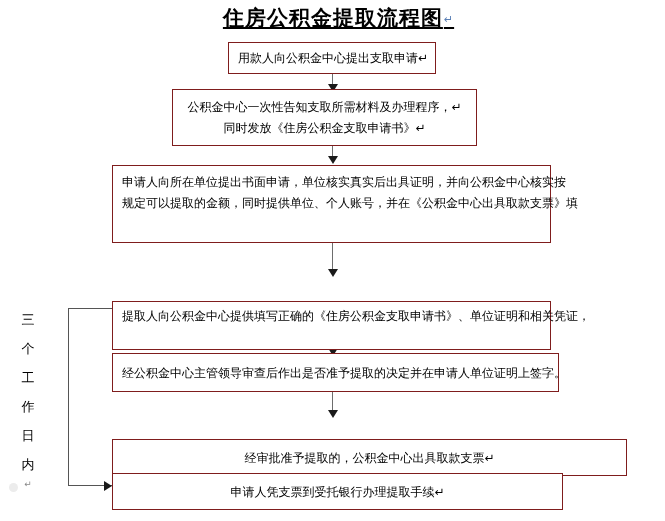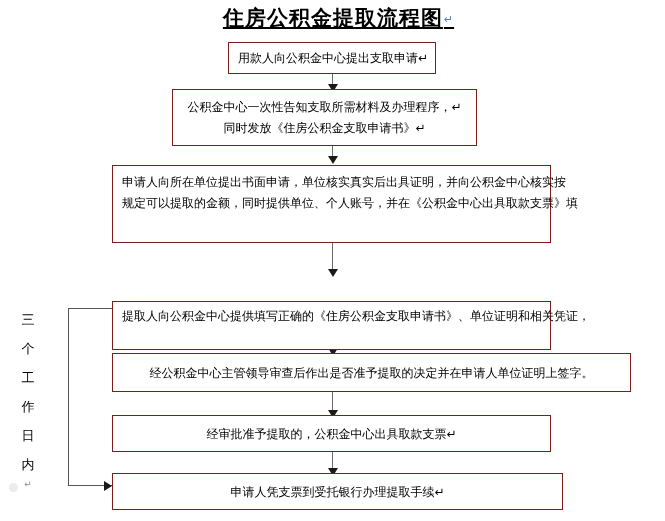--- a/index.html
+++ b/index.html
@@ -197,27 +197,27 @@
     <div class="node-line">规定可以提取的金额，同时提供单位、个人账号，并在《公积金中心出具取款支票》填</div>
   </div>
 </div>
 
 <div class="node just" style="left:112px; top:281px; width:439px; height:49px;margin-top:20px;">
   <div class="inner" style="padding-top:4px;">
     <div class="node-line">提取人向公积金中心提供填写正确的《住房公积金支取申请书》、单位证明和相关凭证，</div>
   </div>
 </div>
 
-<div class="node center" style="left:112px; top:353px; width:519px; height:39px;">
+<div class="node center" style="left:112px; top:353px; width:447px; height:39px;">
   <div class="inner" style="padding-top:9px;">
     <div class="node-line">经公积金中心主管领导审查后作出是否准予提取的决定并在申请人单位证明上签字。</div>
   </div>
 </div>
 
-<div class="node center" style="left:112px; top:415px; width:439px; height:37px;">
+<div class="node center" style="left:112px; top:439px; width:515px; height:37px;">
   <div class="inner" style="padding-top:8px;">
     <div class="node-line">经审批准予提取的，公积金中心出具取款支票↵</div>
   </div>
 </div>
 
 <div class="node center" style="left:112px; top:473px; width:451px; height:37px;">
   <div class="inner" style="padding-top:8px;">
     <div class="node-line">申请人凭支票到受托银行办理提取手续↵</div>
   </div>
 </div>

